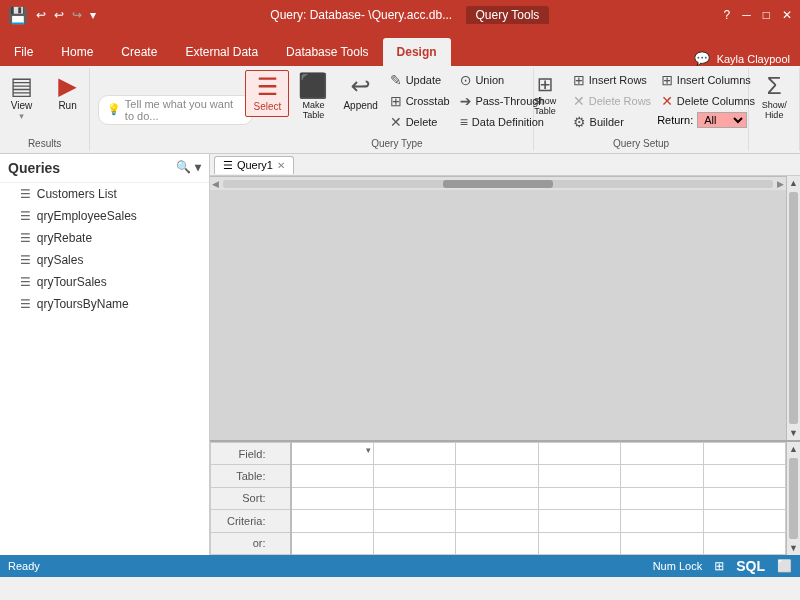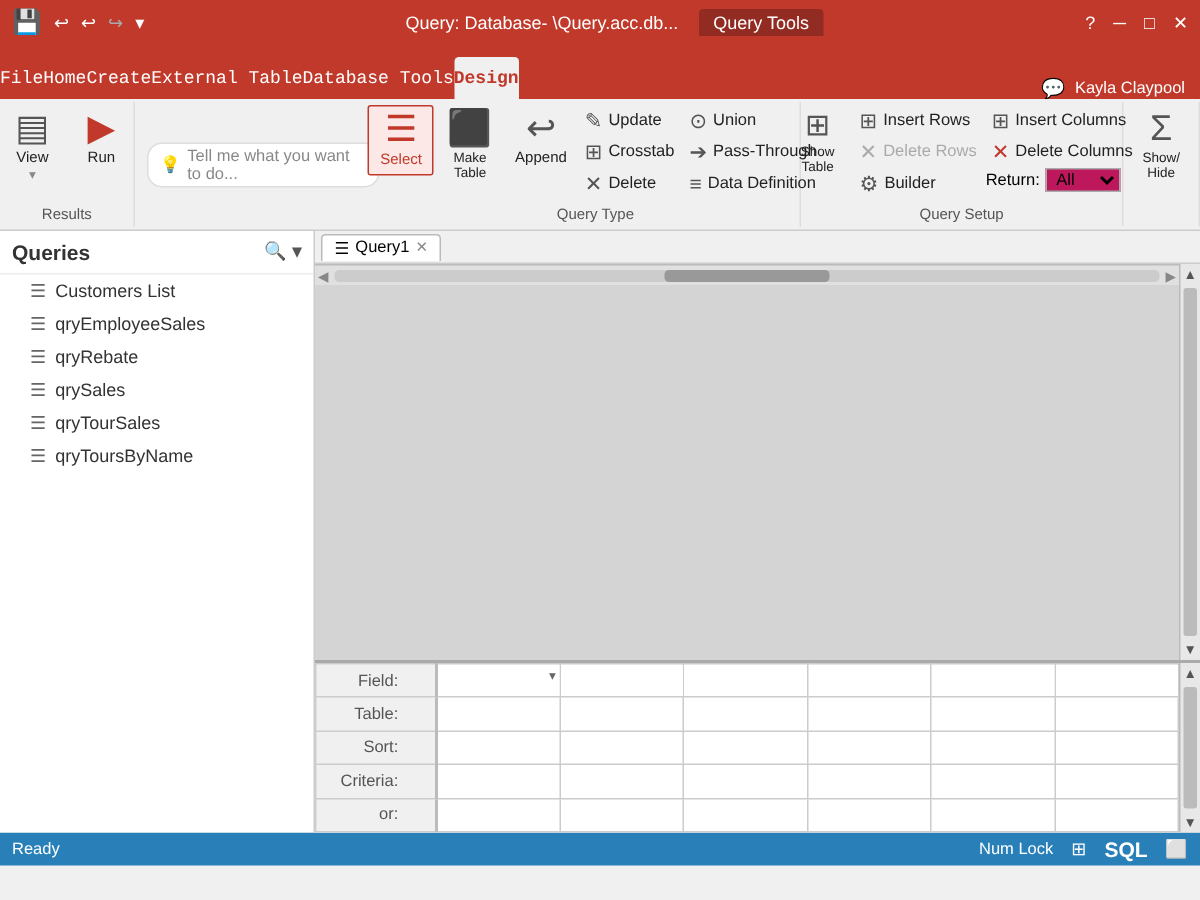--- a/index.html
+++ b/index.html
@@ -21,30 +21,29 @@
 
     
     .ribbon-tabs {
       background: #c0392b;
       display: flex;
       align-items: flex-end;
       height: 36px;
       padding-left: 0;
     }
     .ribbon-tab {
-      padding: 6px 0;
+      padding: 6px 14px;
       cursor: pointer;
       color: white;
       font-size: 12px;
       height: 28px;
       display: flex;
       align-items: center;
       border-top-left-radius: 3px;
       border-top-right-radius: 3px;
-      font-family: Liberation Mono, monospace;
     }
     .ribbon-tab.active {
       background: #f0f0f0;
       color: #c0392b;
       font-weight: bold;
     }
     .ribbon-right-info {
       margin-left: auto;
       color: white;
       font-size: 11px;
@@ -129,21 +128,21 @@
 
     
     .return-row {
       display: flex;
       align-items: center;
       gap: 4px;
       font-size: 11px;
     }
     .return-select {
       border: 1px solid #aaa;
-      background: #be185d;
+      background: #fca5a5;
       font-size: 11px;
       padding: 0 2px;
       width: 50px;
     }
 
     
     .tell-me {
       display: flex;
       align-items: center;
       border: 1px solid #ddd;
@@ -363,21 +362,21 @@
     <span style="cursor:pointer;">─</span>
     <span style="cursor:pointer;">□</span>
     <span style="cursor:pointer;">✕</span>
   </div>
 </div>
 
 <div class="ribbon-tabs">
   <div class="ribbon-tab">File</div>
   <div class="ribbon-tab">Home</div>
   <div class="ribbon-tab">Create</div>
-  <div class="ribbon-tab">External Table</div>
+  <div class="ribbon-tab">External Data</div>
   <div class="ribbon-tab">Database Tools</div>
   <div class="ribbon-tab active">Design</div>
   <div class="ribbon-right-info">
     <span style="font-size:13px; margin-right:6px;">💬</span>
     <span>Kayla Claypool</span>
   </div>
 </div>
 
 <div class="ribbon">
 

